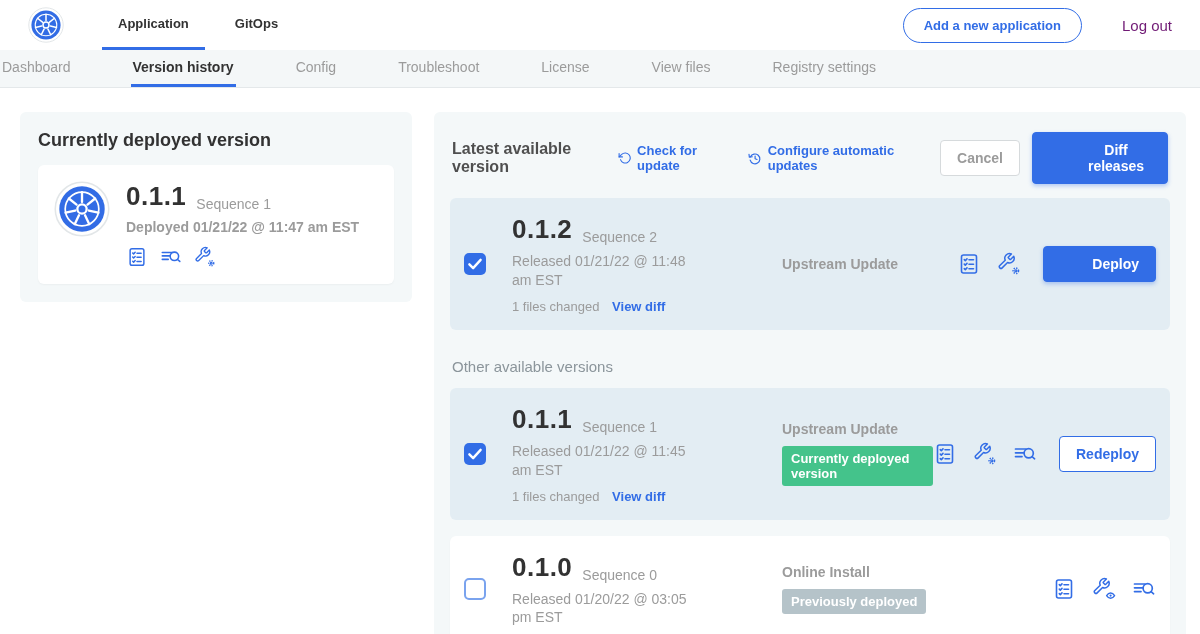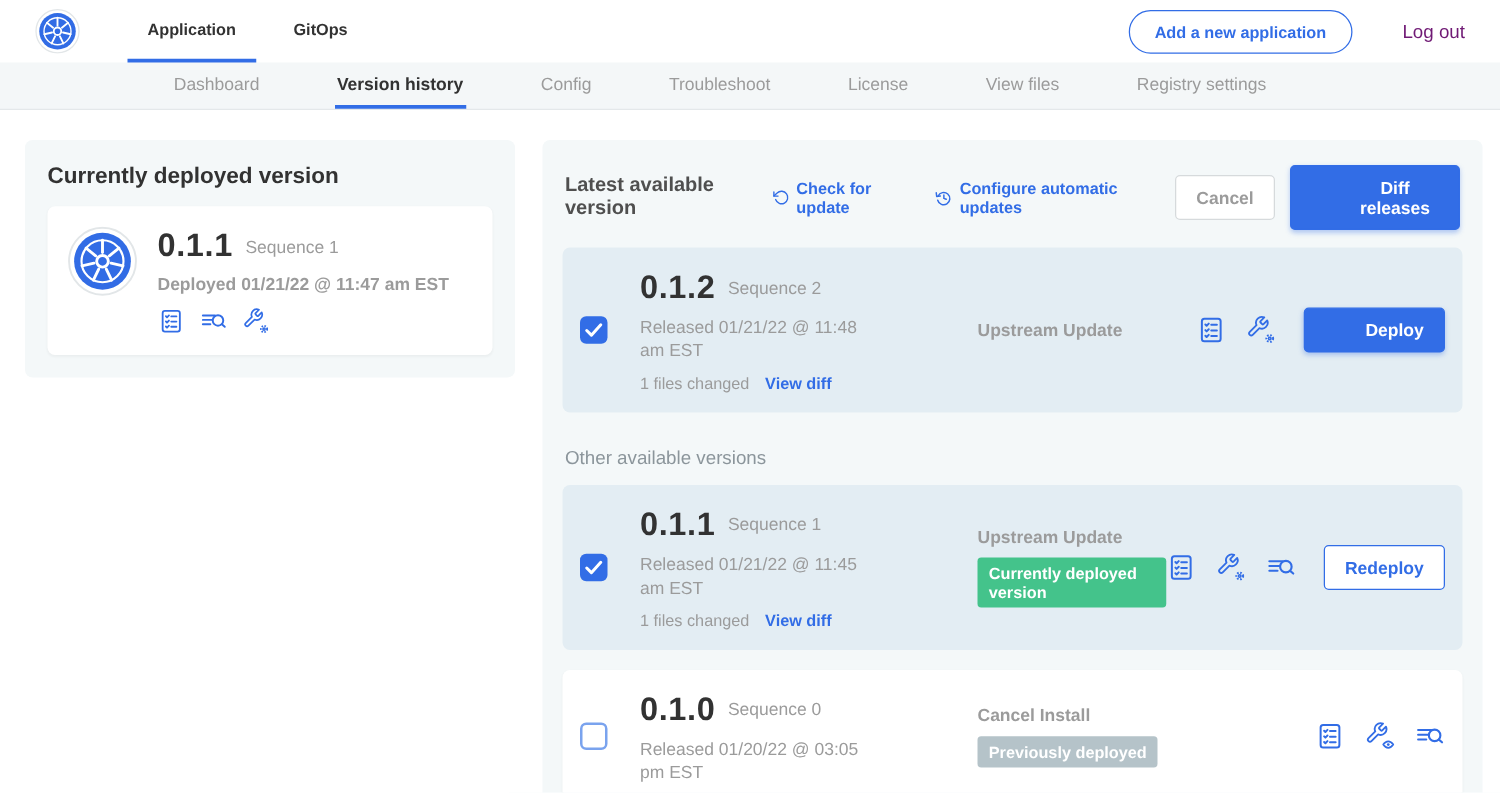--- a/index.html
+++ b/index.html
@@ -14,36 +14,36 @@
     font-size:13px; font-weight:700; color:#323232; border-bottom:3px solid transparent; cursor:pointer; }
   .top-tab.active { border-bottom-color:#326de6; }
   .topnav .spacer { flex:1; }
   .btn-pill { background:#fff; border:1px solid #326de6; color:#326de6; font-weight:700;
     font-size:13px; padding:9px 20px; border-radius:18px; cursor:pointer;
     font-family:inherit; }
   .logout { margin-left:40px; font-size:15px; color:#701a75; cursor:pointer; }
 
   
   .subnav { height:38px; background:#f4f7f8; border-bottom:1px solid #e4e8ea;
-    display:flex; padding-left:137px; gap:58px; }
+    display:flex; gap:58px; }
   .sub-tab { display:flex; align-items:center; font-size:14px; color:#9b9b9b;
     border-bottom:3px solid transparent; cursor:pointer; padding:0 2px; }
   .sub-tab.active { color:#323232; font-weight:700; border-bottom-color:#326de6; }
 
   
   .main { display:flex; gap:22px; padding:24px 14px 0 20px; align-items:flex-start; }
   .panel { background:#f4f8f9; border-radius:6px; }
   .left-panel { width:392px; padding:18px 18px 18px; flex:none; }
   .right-panel { flex:1; padding:16px; }
 
   
   .left-panel h2 { font-size:18px; font-weight:700; color:#323232; margin:0 0 14px 0; }
   .dep-card { background:#fff; border-radius:6px; padding:16px; display:flex; gap:16px;
     box-shadow:0 1px 2px rgba(0,0,0,.04); }
-  .ver-line { display:flex; align-items:center; }
+  .ver-line { display:flex; align-items:flex-end; }
   .ver-num { font-size:26px; font-weight:800; color:#323232; letter-spacing:.5px; }
   .seq { font-size:14px; color:#9b9b9b; margin-left:10px; }
   .date-txt { font-size:14px; color:#9b9b9b; font-weight:600; margin-top:7px; }
   .icon-row { display:flex; gap:12px; margin-top:11px; align-items:center; }
   .icon { color:#326de6; display:block; cursor:pointer; }
 
   
   .rp-header { display:flex; align-items:center; margin:4px 2px 14px 2px; }
   .rp-header h2 { font-size:16px; font-weight:700; color:#4f4f4f; margin-right:14px; }
   .link-act { display:inline-flex; align-items:center; gap:6px; color:#326de6;
@@ -322,21 +322,21 @@
     <div class="vrow plain">
       <span class="checkbox unchecked"></span>
       <div class="vercol">
         <div class="ver-line">
           <span class="ver-num">0.1.0</span>
           <span class="seq">Sequence 0</span>
         </div>
         <div class="released">Released 01/20/22 @ 03:05 pm EST</div>
       </div>
       <div class="midcol">
-        <div class="source">Cancel Install</div>
+        <div class="source">Online Install</div>
         <span class="badge gray">Previously deployed</span>
       </div>
       <div class="actions">
         <svg class="icon" width="24" height="24">
             <use href="#i-checklist"></use>
           </svg>
         <svg class="icon" width="24" height="24">
             <use href="#i-wrench-eye"></use>
           </svg>
         <svg class="icon" width="24" height="24">

